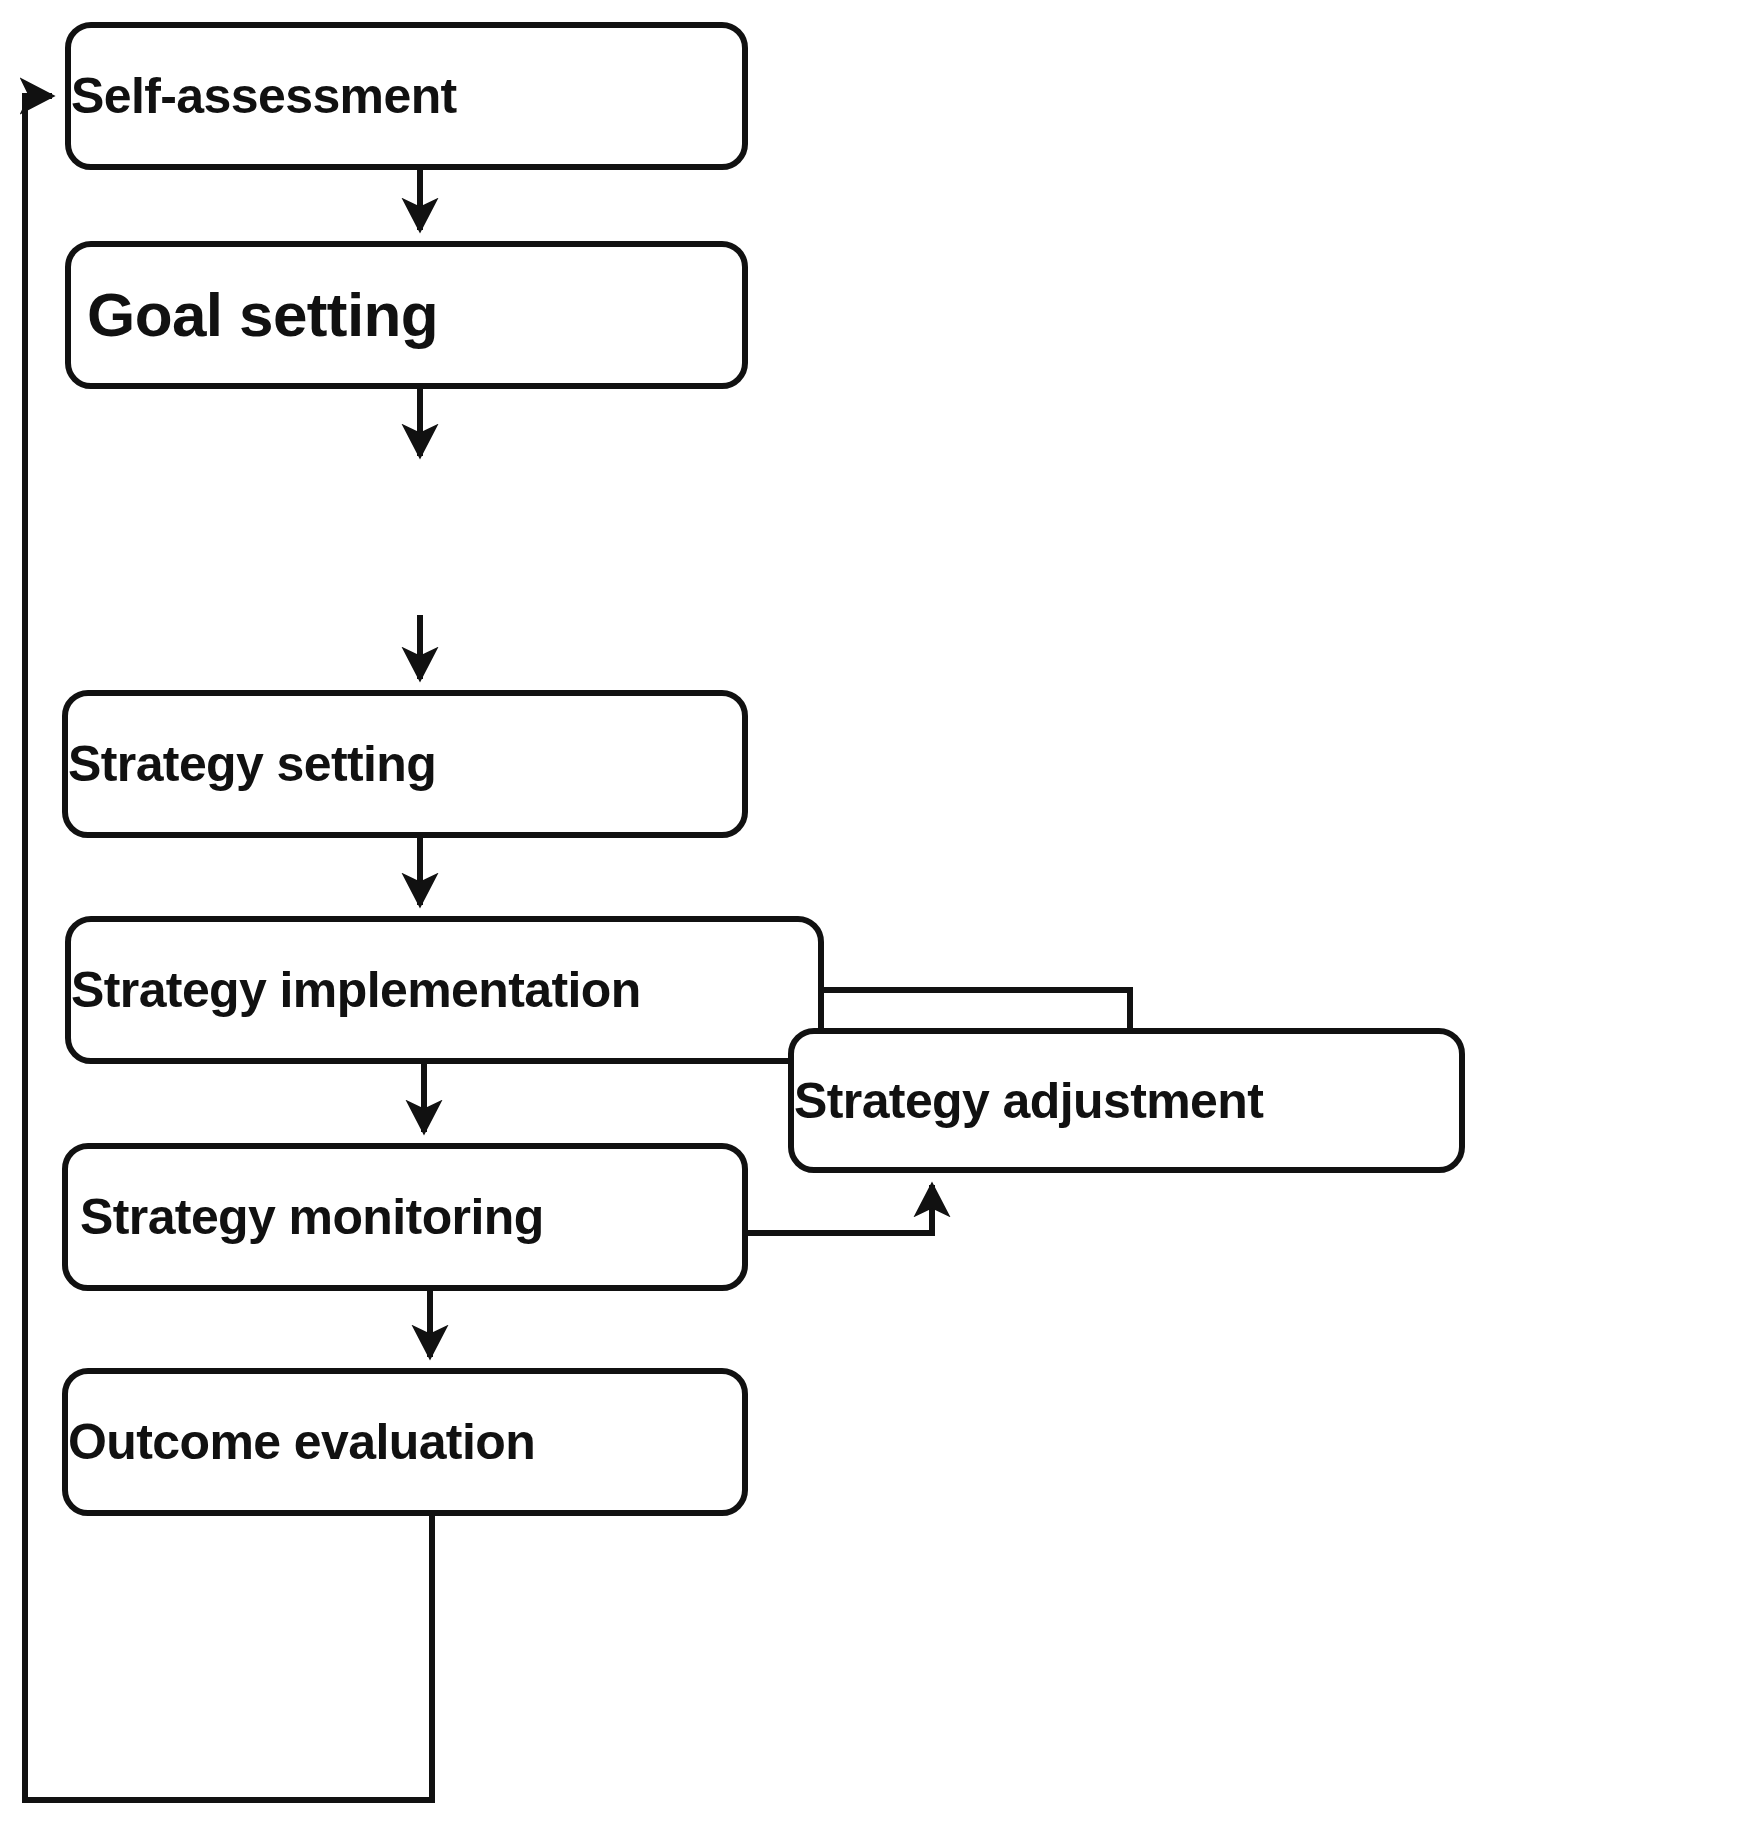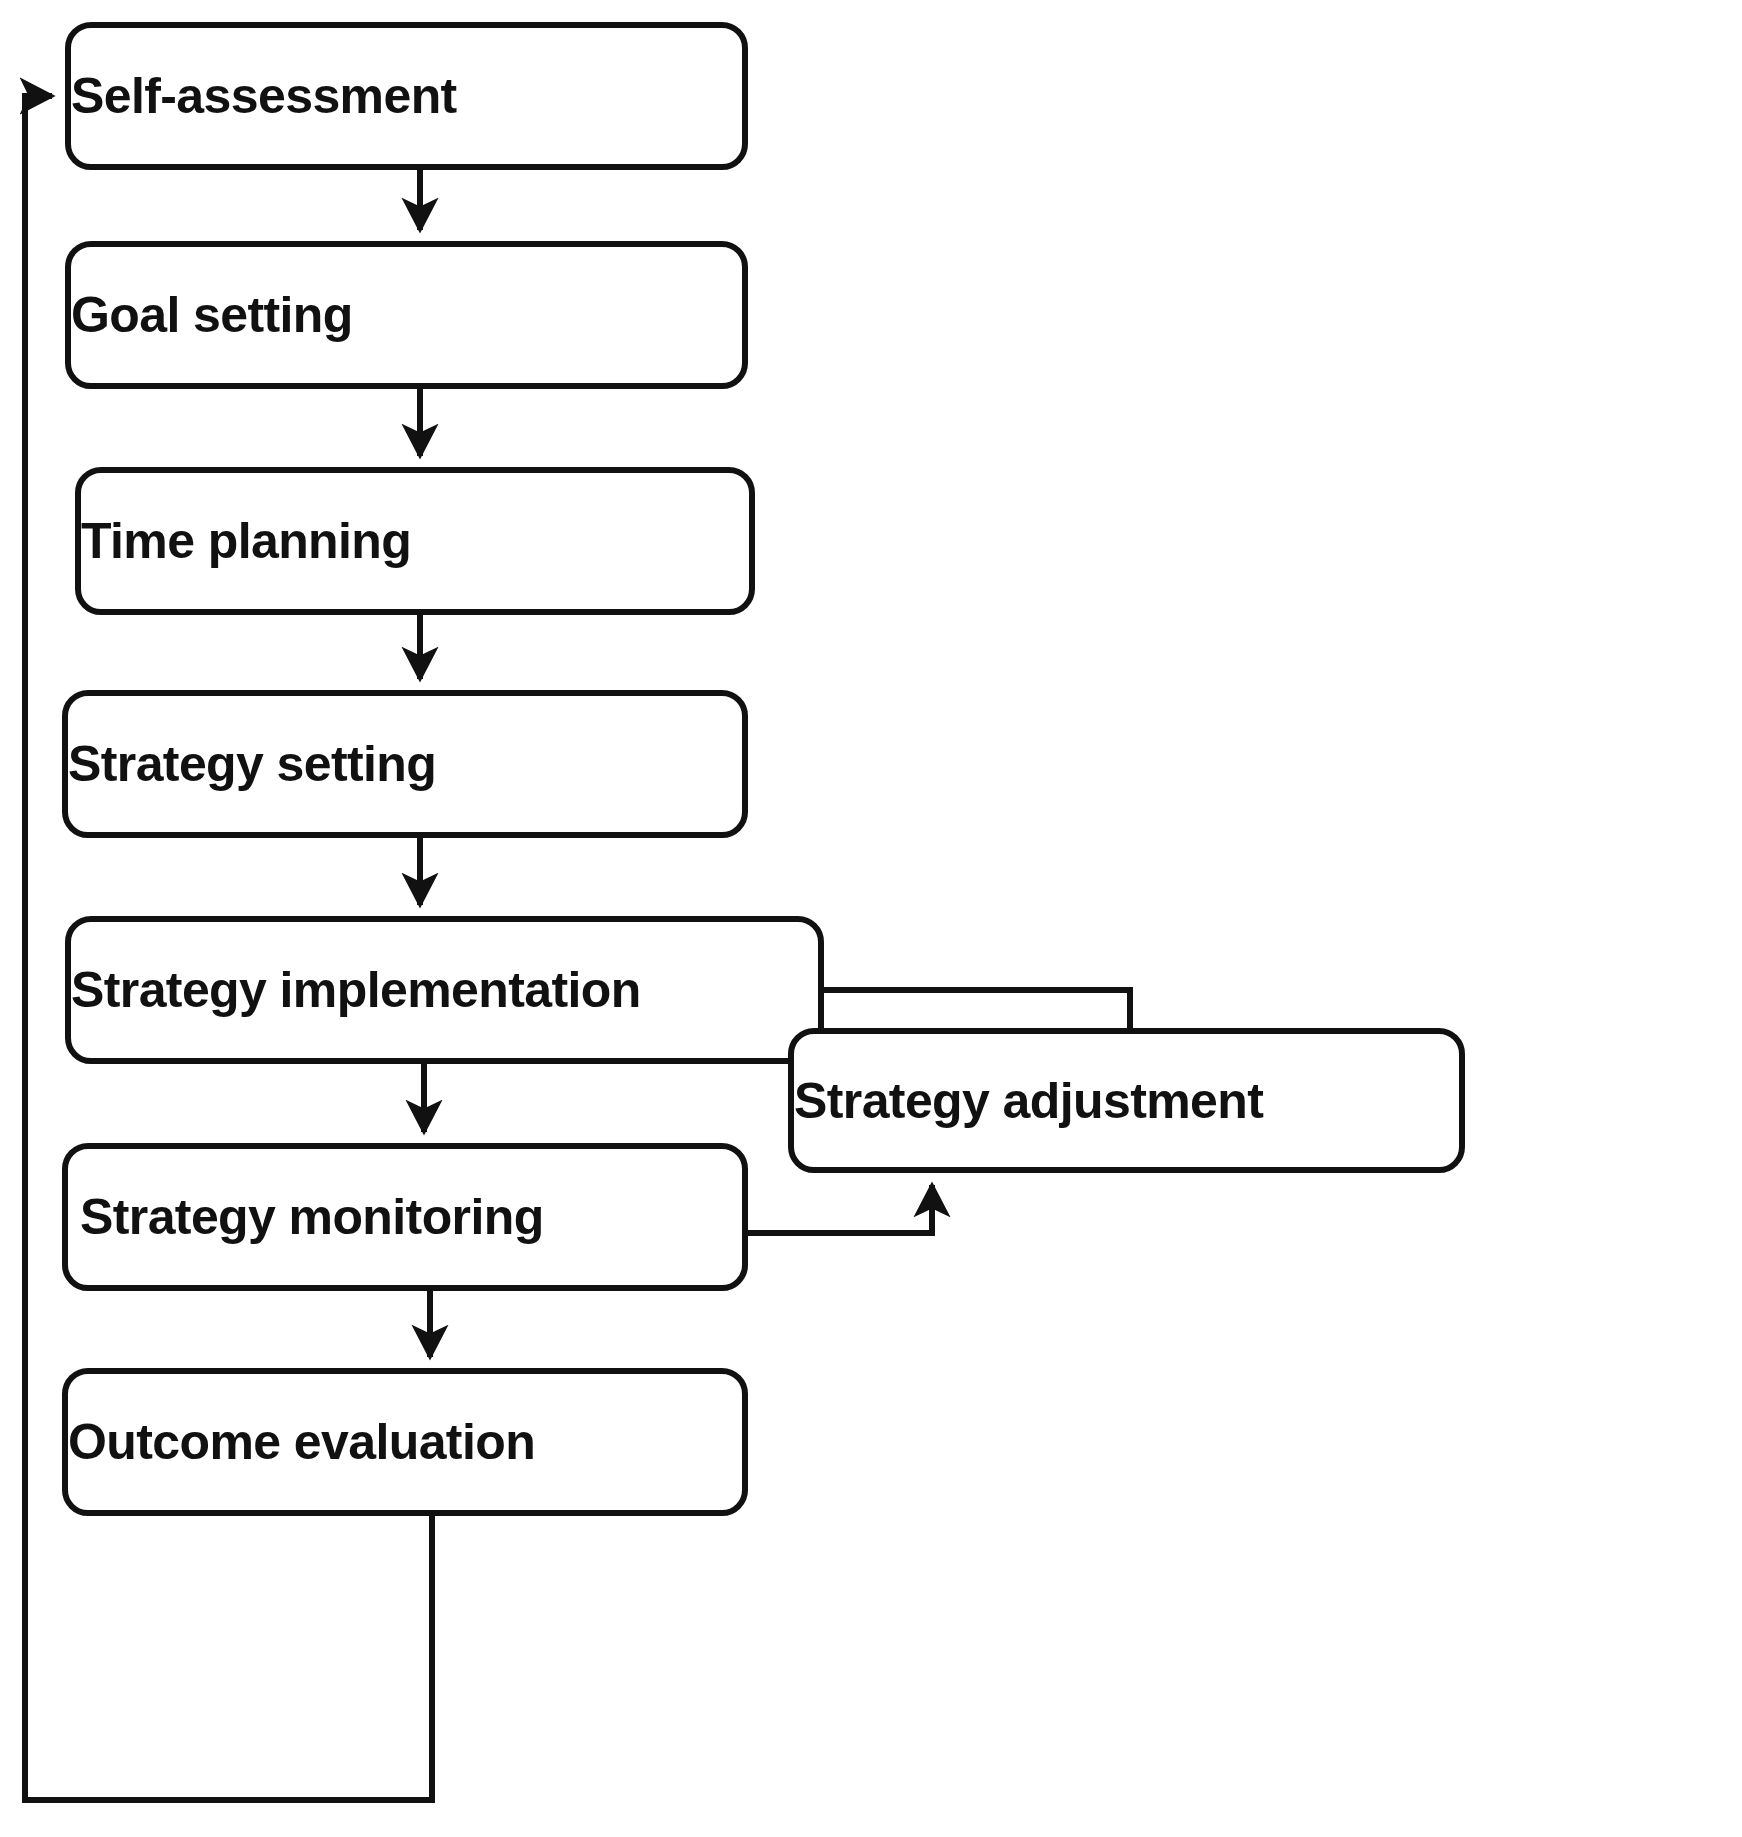--- a/index.html
+++ b/index.html
@@ -67,26 +67,23 @@
 
       <path d="M 432 1516 L 432 1800 L 25 1800 L 25 96 L 52 96" marker-end="url(#arrowhead)"></path>
     </g>
   </svg>
 
   <div class="node-box" style="left:65px; top:22px; width:683px; height:148px;">
     <span class="node-label" style="font-size:50px;">Self-assessment</span>
   </div>
 
   <div class="node-box" style="left:65px; top:241px; width:683px; height:148px;">
-    <span class="node-label" style="font-size:50px;">Goal setting</span>
+    <span class="node-label" style="font-size:62px;margin-left:16px;">Goal setting</span>
   </div>
 
-  <div class="node-box" style="left:75px; top:467px; width:680px; height:148px;">
-    <span class="node-label" style="font-size:50px;">Time planning</span>
-  </div>
 
   <div class="node-box" style="left:62px; top:690px; width:686px; height:148px;">
     <span class="node-label" style="font-size:50px;">Strategy setting</span>
   </div>
 
   <div class="node-box" style="left:65px; top:916px; width:759px; height:148px;">
     <span class="node-label" style="font-size:50px;">Strategy implementation</span>
   </div>
 
   <div class="node-box" style="left:62px; top:1143px; width:686px; height:148px;padding-left:12px;">

